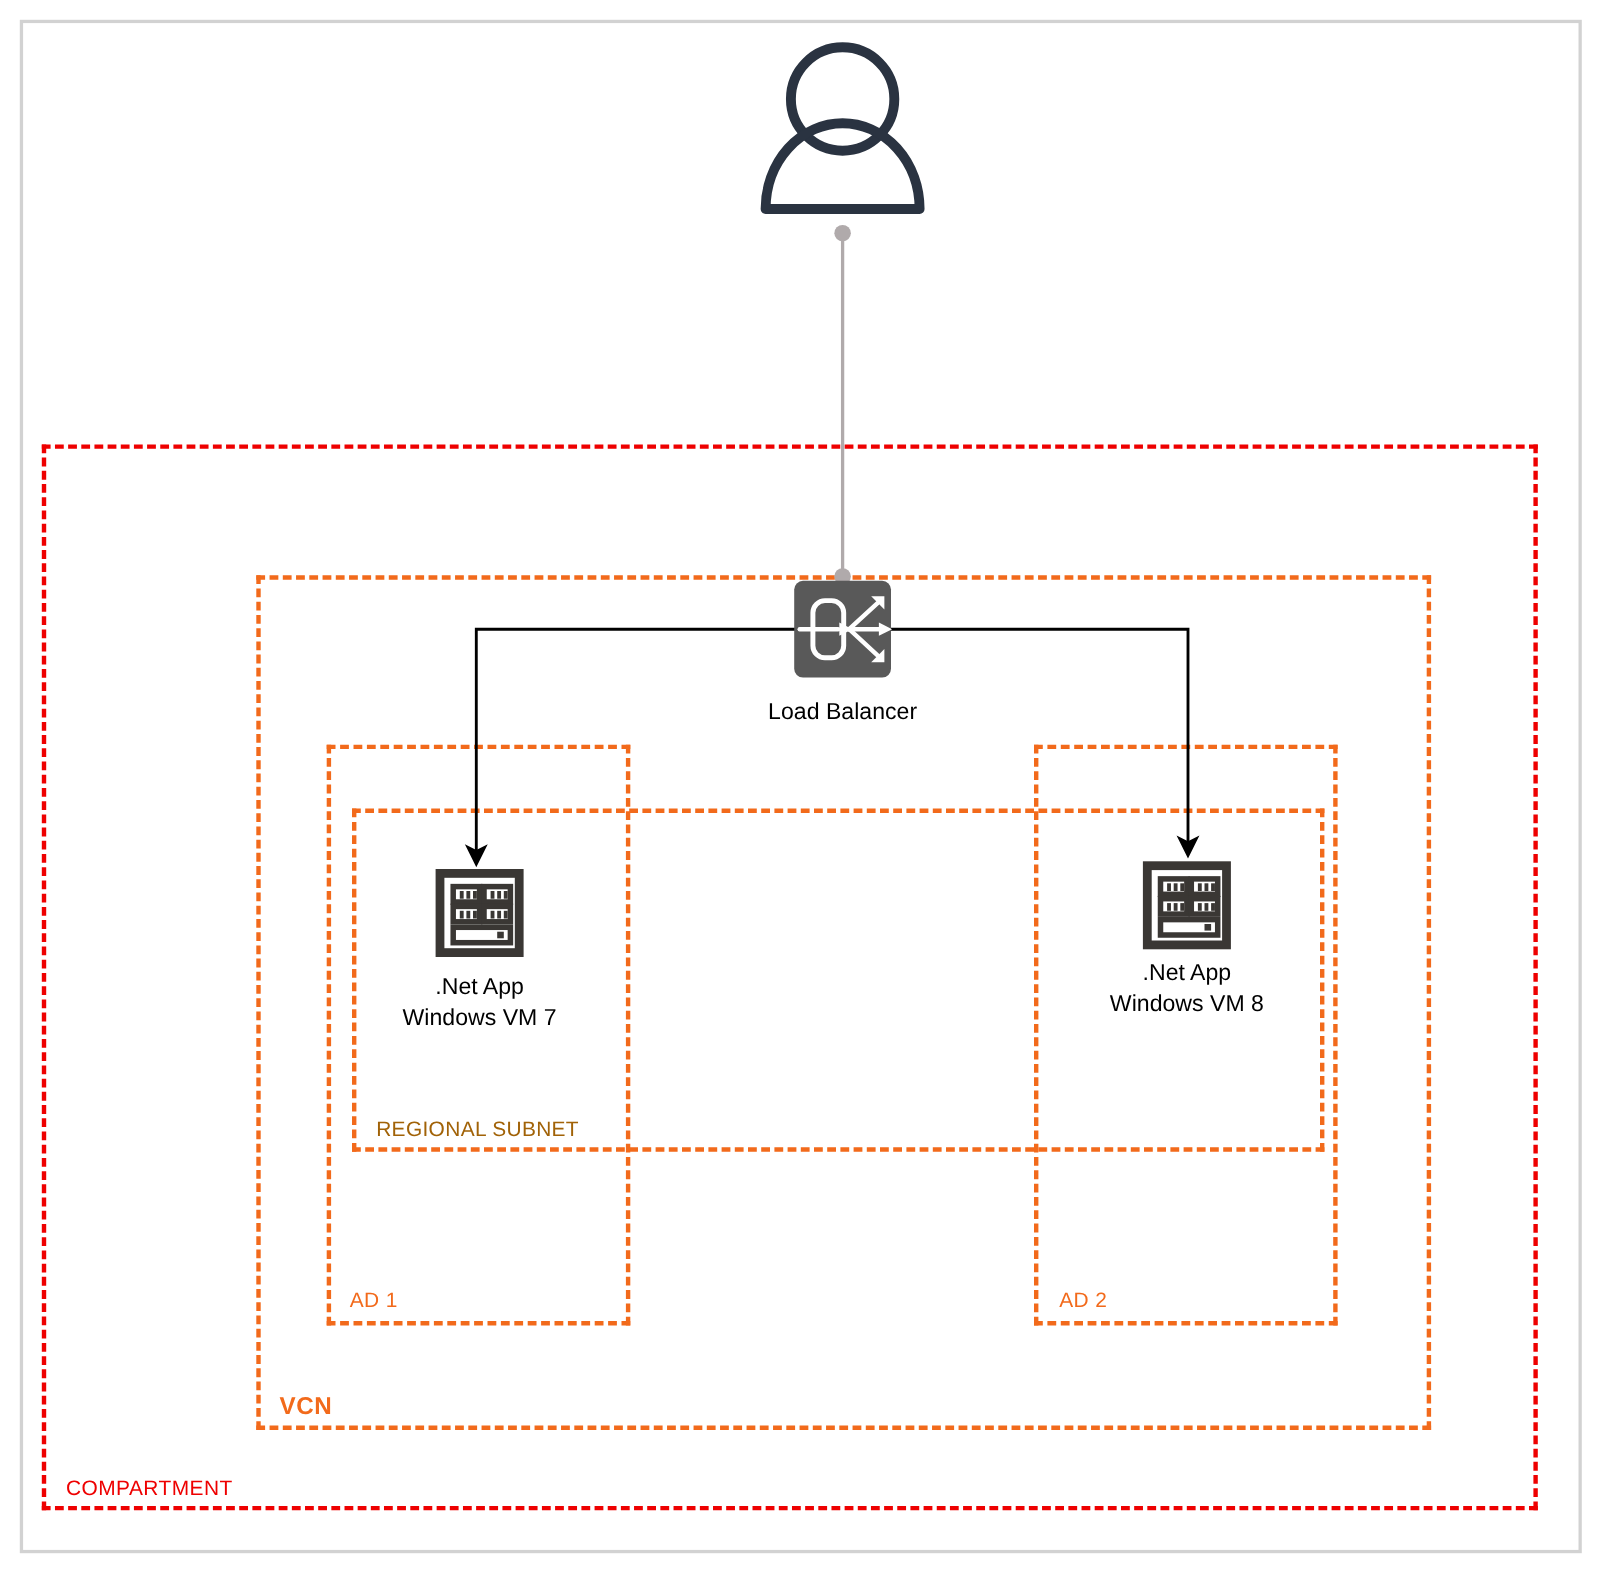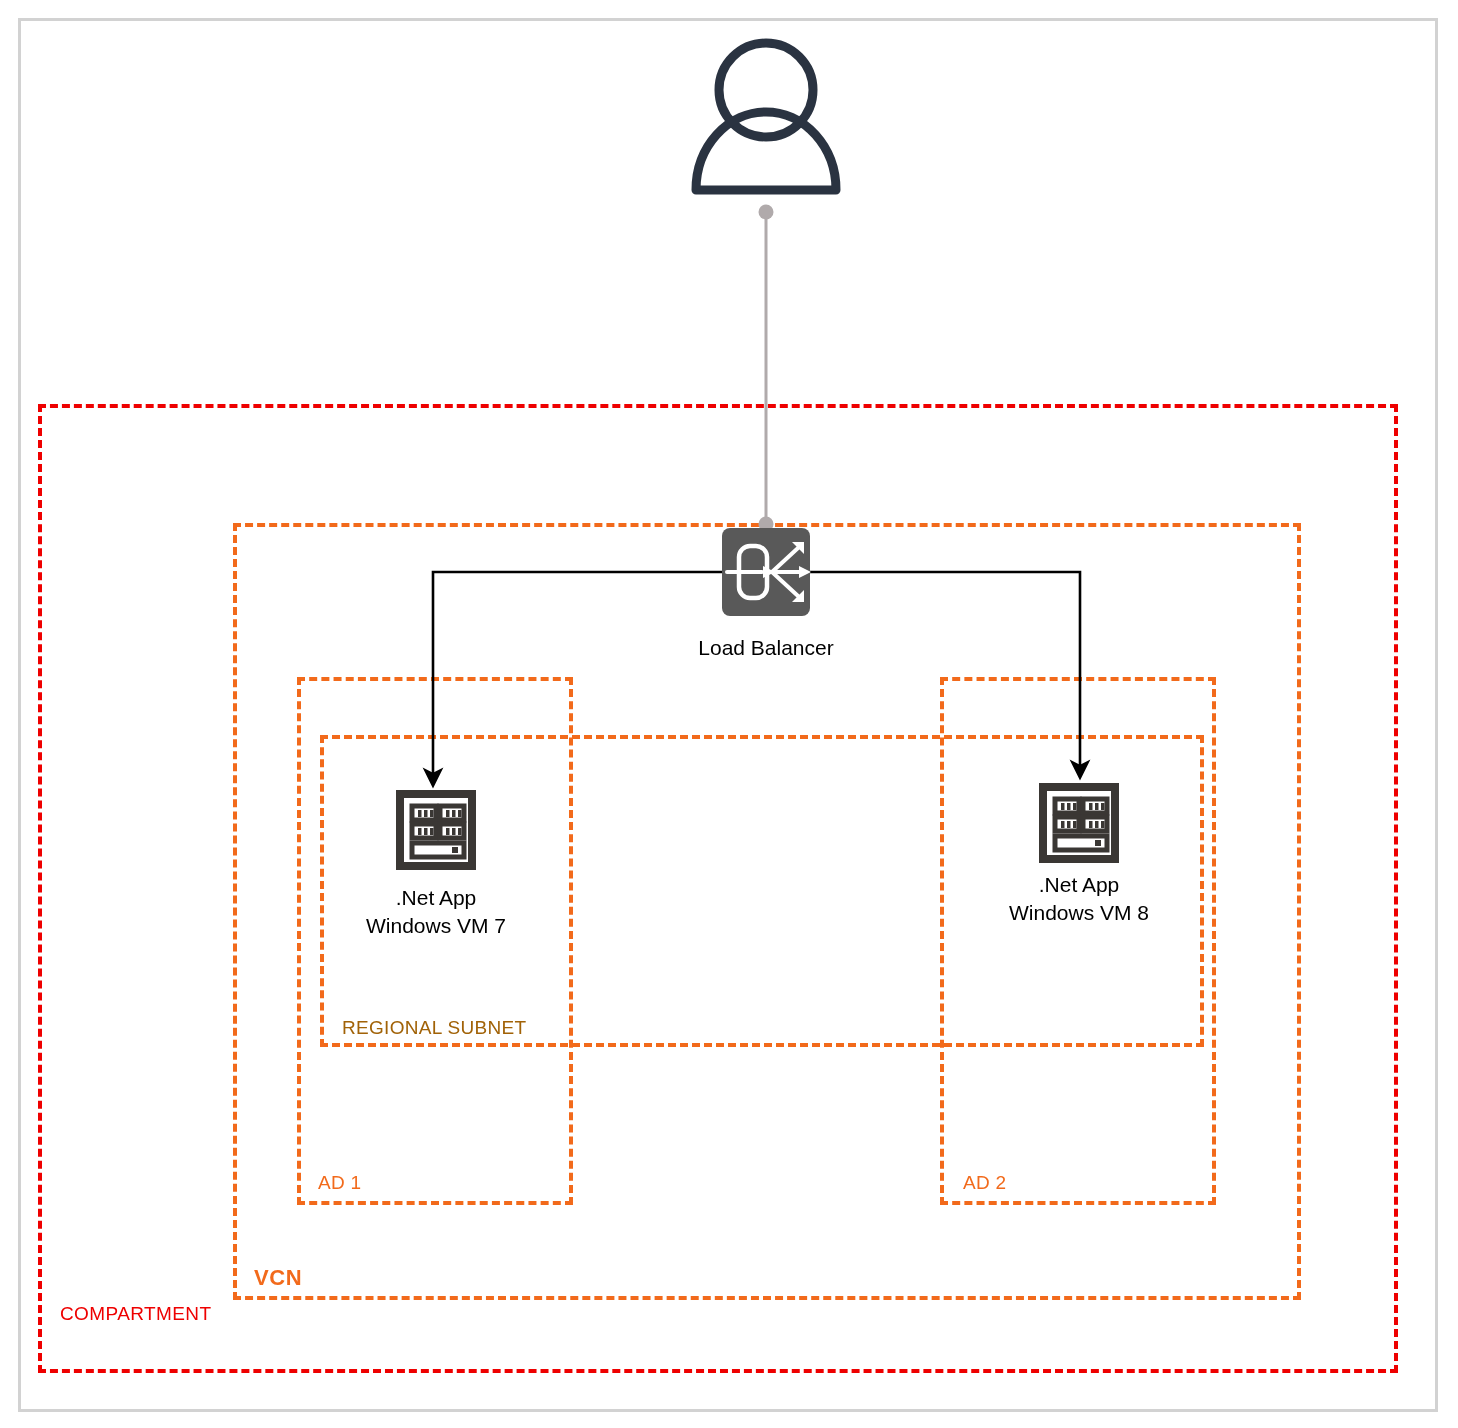--- a/index.html
+++ b/index.html
@@ -91,21 +91,21 @@
   }
 </style>
 </head>
 <body>
 
 <div id="canvas">
 
   <div class="page-frame"></div>
 
   <div class="box box-compartment" style="left:38px; top:404px; width:1360px; height:969px;"></div>
-  <div class="box-label label-compartment" style="left:60px; top:1304px;">COMPARTMENT</div>
+  <div class="box-label label-compartment" style="left:60px; top:1344px;">COMPARTMENT</div>
 
   <div class="box box-orange" style="left:233px; top:523px; width:1068px; height:777px;"></div>
   <div class="box-label label-vcn" style="left:254px; top:1267px;">VCN</div>
 
   <div class="box box-orange" style="left:297px; top:677px; width:276px; height:528px;"></div>
   <div class="box-label label-ad" style="left:318px; top:1173px;text-align:center;">AD 1</div>
 
   <div class="box box-orange" style="left:940px; top:677px; width:276px; height:528px;"></div>
   <div class="box-label label-ad" style="left:963px; top:1173px;">AD 2</div>
 

